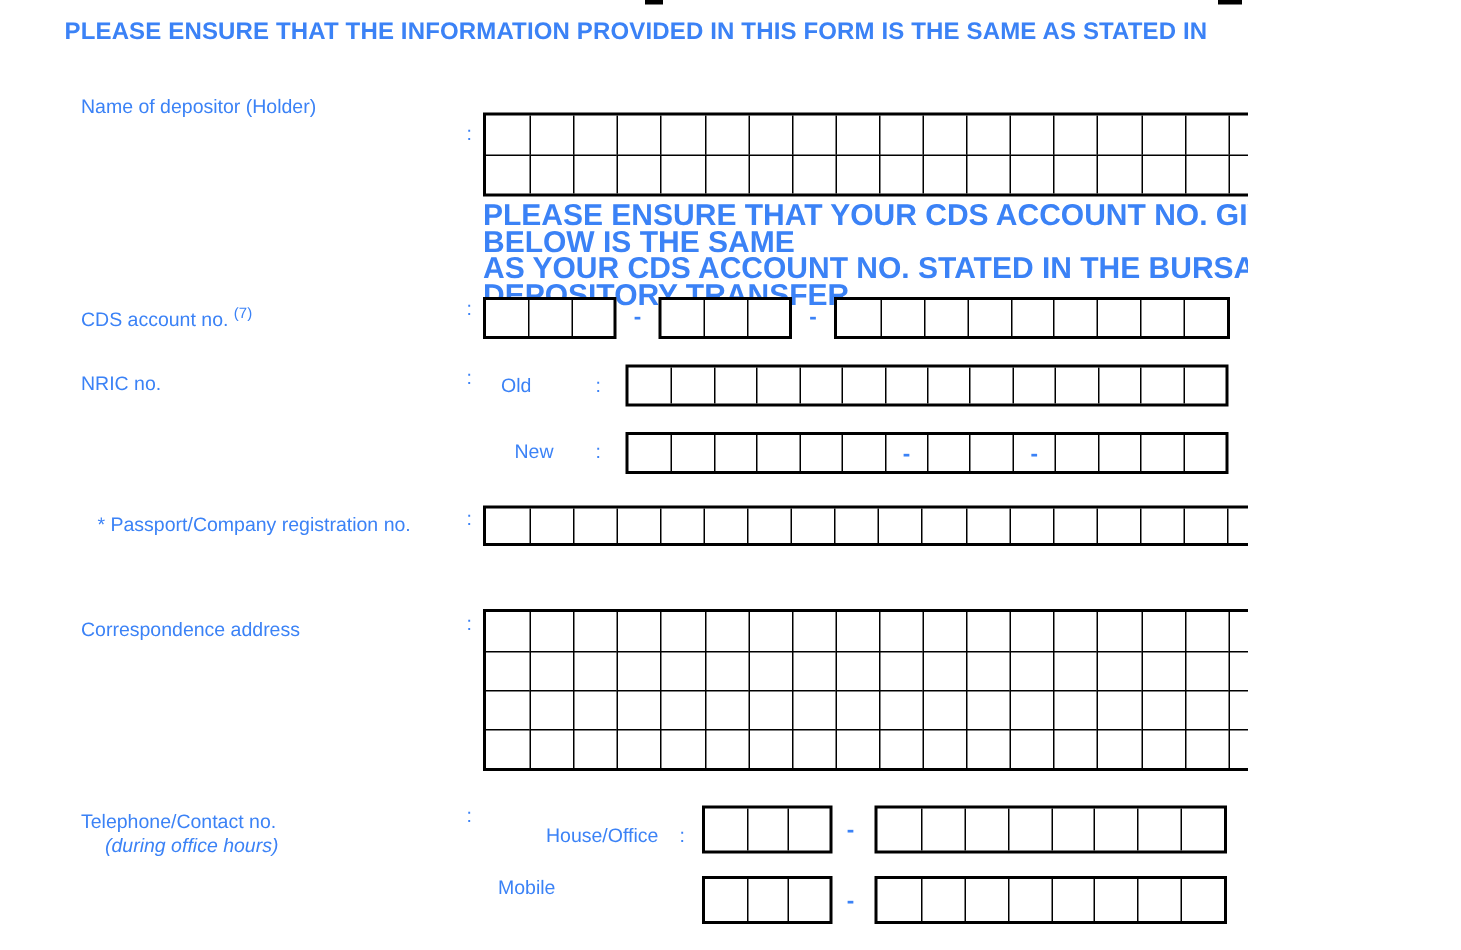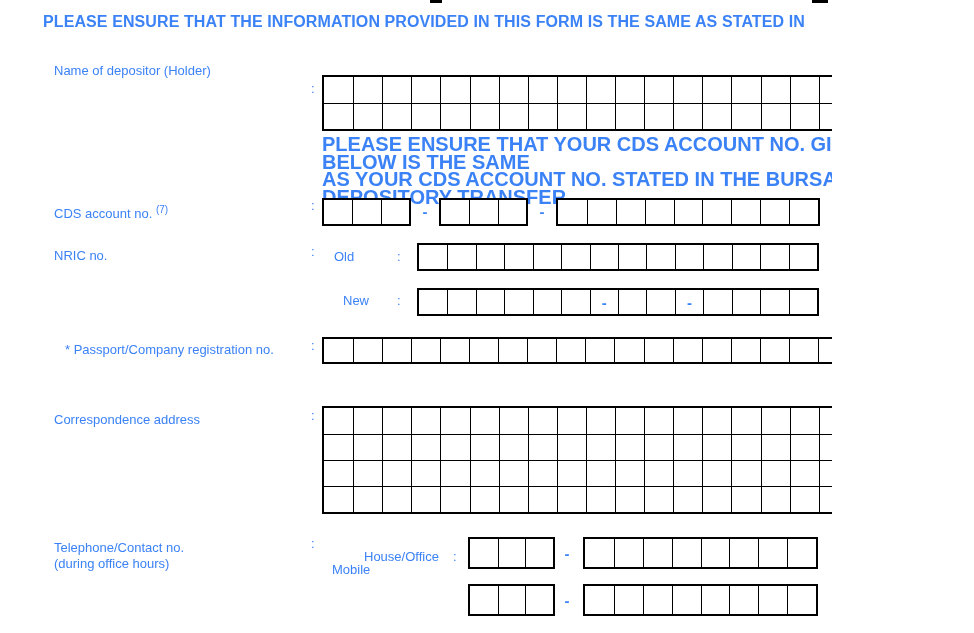--- a/index.html
+++ b/index.html
@@ -3,21 +3,21 @@
 <meta charset="utf-8">
 <style>
   html,body{margin:0;padding:0;background:#ffffff;}
   .page{position:relative;width:832px;height:633px;background:#ffffff;
         font-family:"Liberation Sans",sans-serif;color:#3b82f6;overflow:hidden;}
   .hdr{position:absolute;left:43px;top:11px;width:890px;font-size:16px;
        font-weight:bold;line-height:22px;letter-spacing:.1px;}
   .cds-note{position:absolute;left:322px;top:136px;width:600px;font-size:20px;
        font-weight:bold;line-height:17.5px;}
   .lbl{position:absolute;font-size:13px;line-height:15px;white-space:nowrap;}
-  .italic{}
+  .italic{font-style:italic;margin-left:16px;}
   .colon{position:absolute;font-size:13px;font-weight:normal;}
   .dash-sep{position:absolute;width:16px;text-align:center;font-size:15px;
        font-weight:bold;}
   .grid{position:absolute;display:grid;border:2px solid #000;
        box-sizing:border-box;background:#fff;}
   .cell{display:flex;align-items:center;justify-content:center;
        font-size:15px;font-weight:bold;box-sizing:border-box;}
   .cell.bl{border-left:1px solid #000;}
   .cell.bt{border-top:1px solid #000;}
   .frag{position:absolute;background:#000;}
@@ -277,21 +277,21 @@
       <div class="cell"></div>
       <div class="cell bl"></div>
       <div class="cell bl"></div>
       <div class="cell bl"></div>
       <div class="cell bl"></div>
       <div class="cell bl"></div>
       <div class="cell bl"></div>
       <div class="cell bl"></div>
     </div>
 
-  <div class="lbl" style="left:332px;top:562px;">Mobile</div>
+  <div class="lbl" style="left:332px;top:584px;">Mobile</div>
   <div class="grid" style="left: 468px; top: 584px; width: 87px; height: 32px; grid-template-columns: repeat(3, 1fr); grid-template-rows: repeat(1, 1fr);">
       <div class="cell"></div>
       <div class="cell bl"></div>
       <div class="cell bl"></div>
     </div>
   <div class="dash-sep" style="left:559px;top:592px;">-</div>
   <div class="grid" style="left: 583px; top: 584px; width: 235px; height: 32px; grid-template-columns: repeat(8, 1fr); grid-template-rows: repeat(1, 1fr);">
       <div class="cell"></div>
       <div class="cell bl"></div>
       <div class="cell bl"></div>

